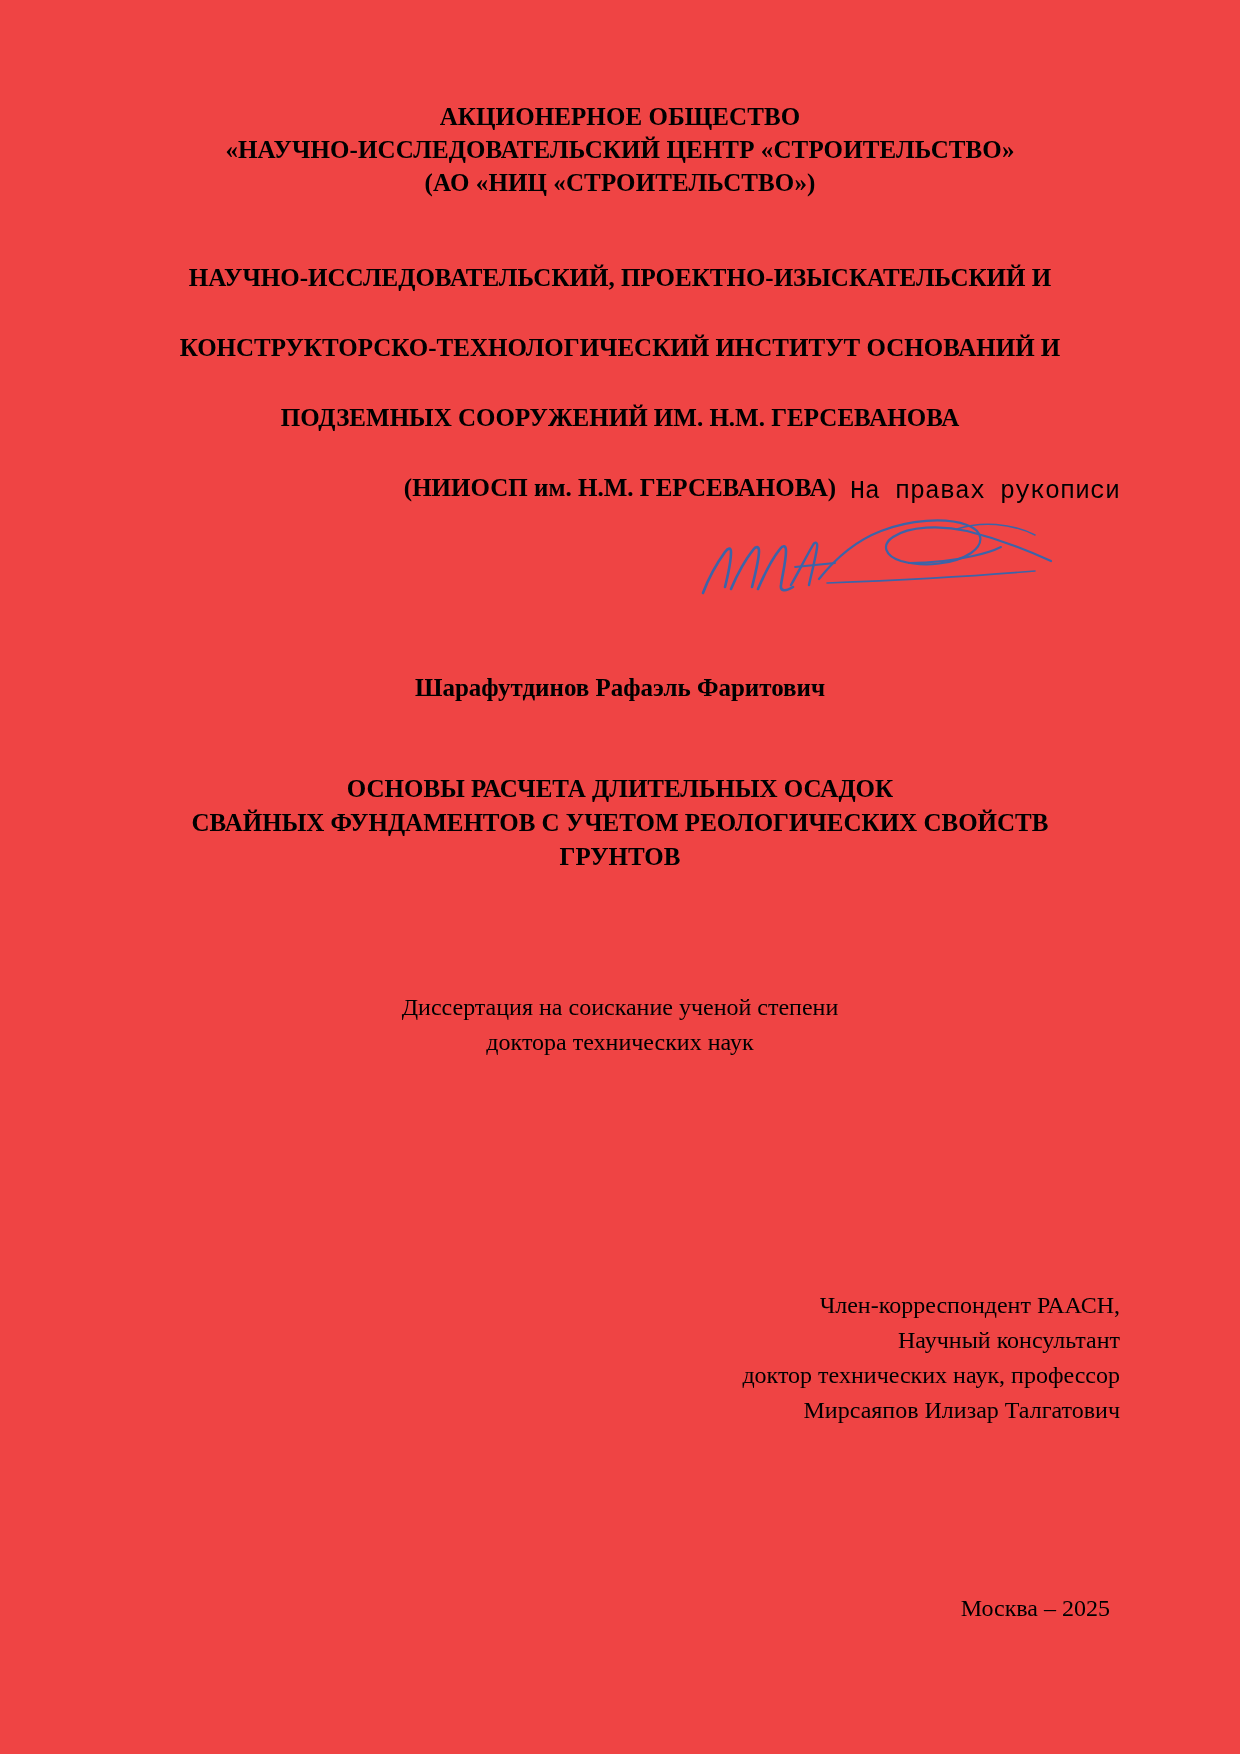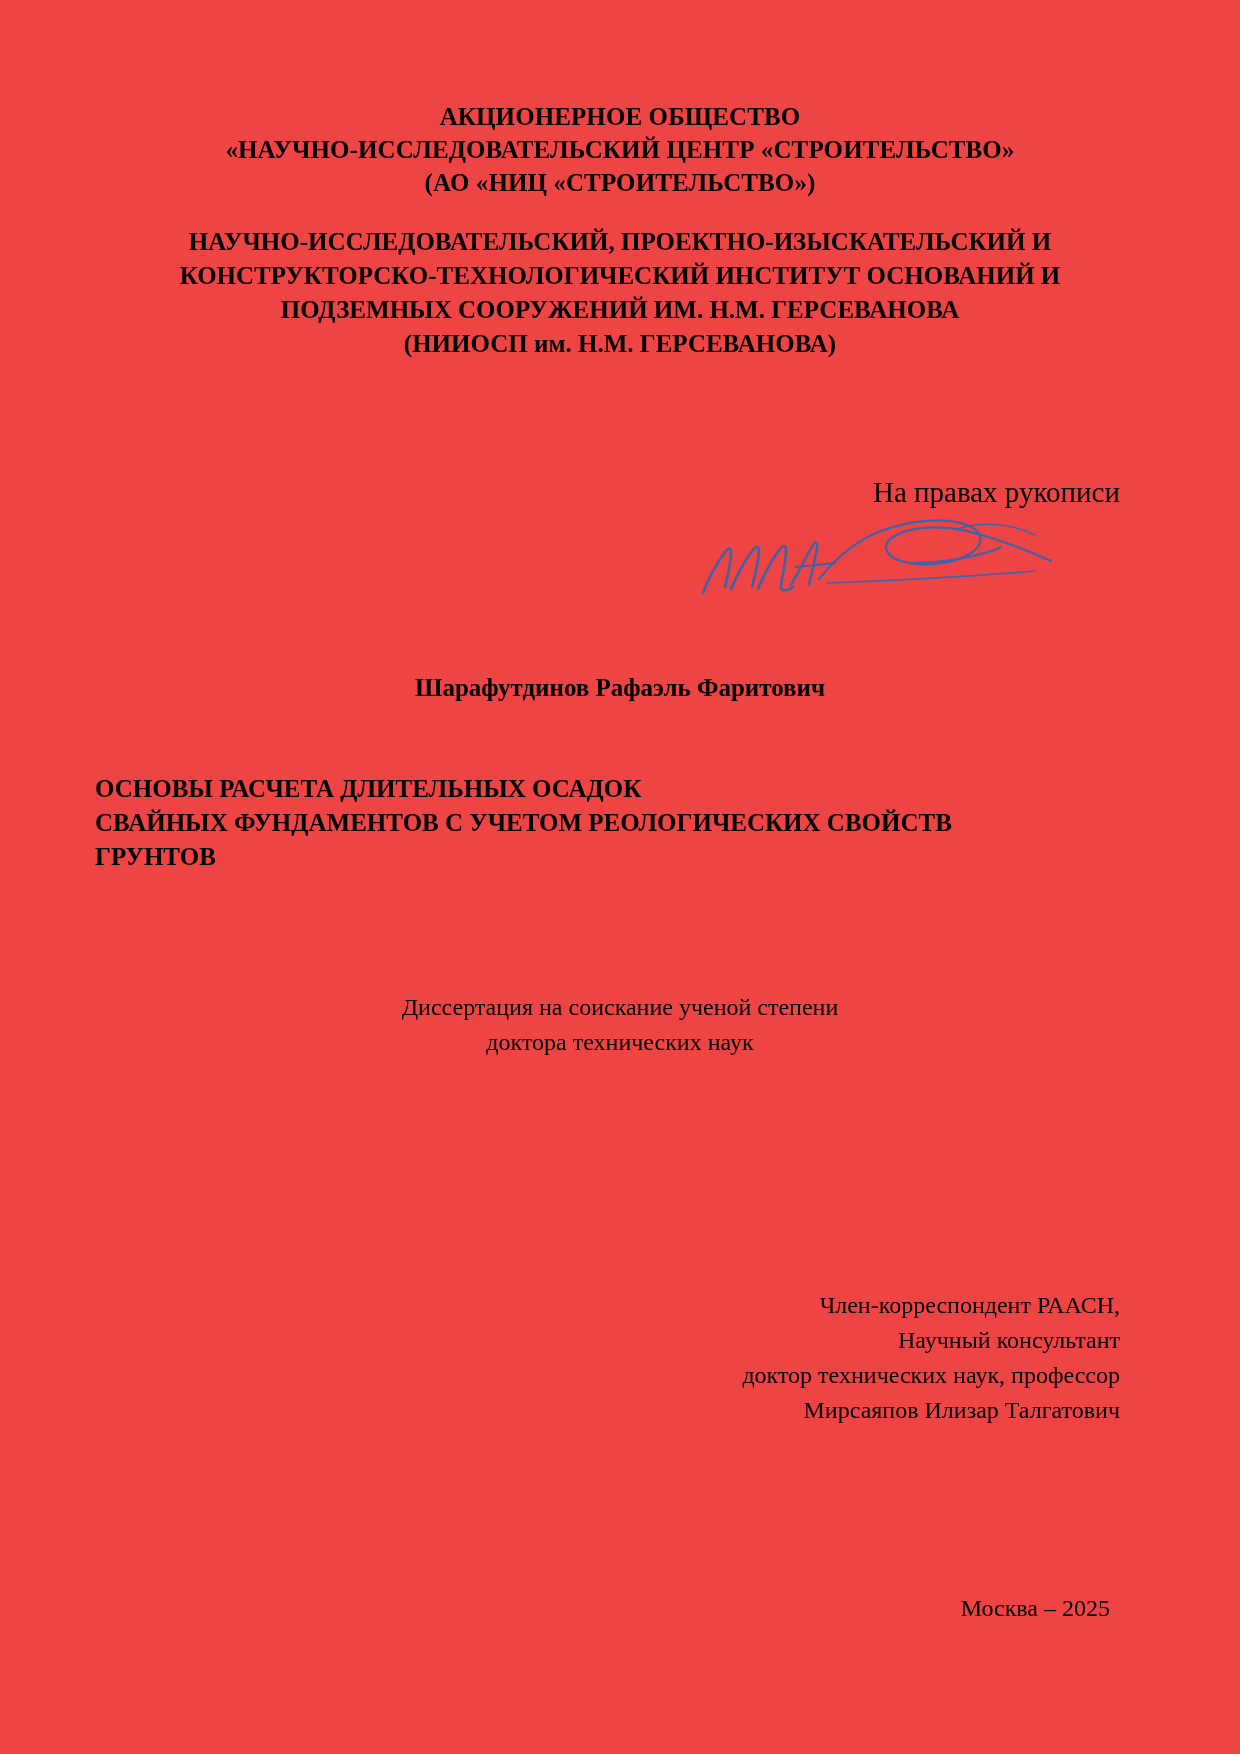--- a/index.html
+++ b/index.html
@@ -50,31 +50,33 @@
     top: 225px;
     left: -40px;
     right: -40px;
     text-align: center;
   }
   .inst-line {
     font-weight: bold;
     font-size: 25px;
     line-height: 34px;
     white-space: nowrap;
+    margin-top: 36px;
   }
 
   
   .rights {
     position: absolute;
     top: 476px;
     right: -10px;
-    font-size: 29px;
-    line-height: 32px;
-    text-align: center;
-    white-space: nowrap;
+    font-size: 25px;
+    line-height: 32px;
+    text-align: center;
+    white-space: nowrap;
+    font-family: Liberation Mono, monospace;
   }
   .signature {
     position: absolute;
     top: 505px;
     left: 565px;
     width: 370px;
     height: 90px;
     pointer-events: none;
   }
   .signature svg { display: block; width: 100%; height: 100%; }
@@ -90,21 +92,21 @@
     font-size: 25px;
     line-height: 32px;
   }
 
   
   .title-block {
     position: absolute;
     top: 772px;
     left: -35px;
     right: -35px;
-    text-align: left;
+    text-align: center;
   }
   .title-line {
     font-weight: bold;
     font-size: 25px;
     line-height: 34px;
     white-space: nowrap;
   }
 
   
   .speciality {

